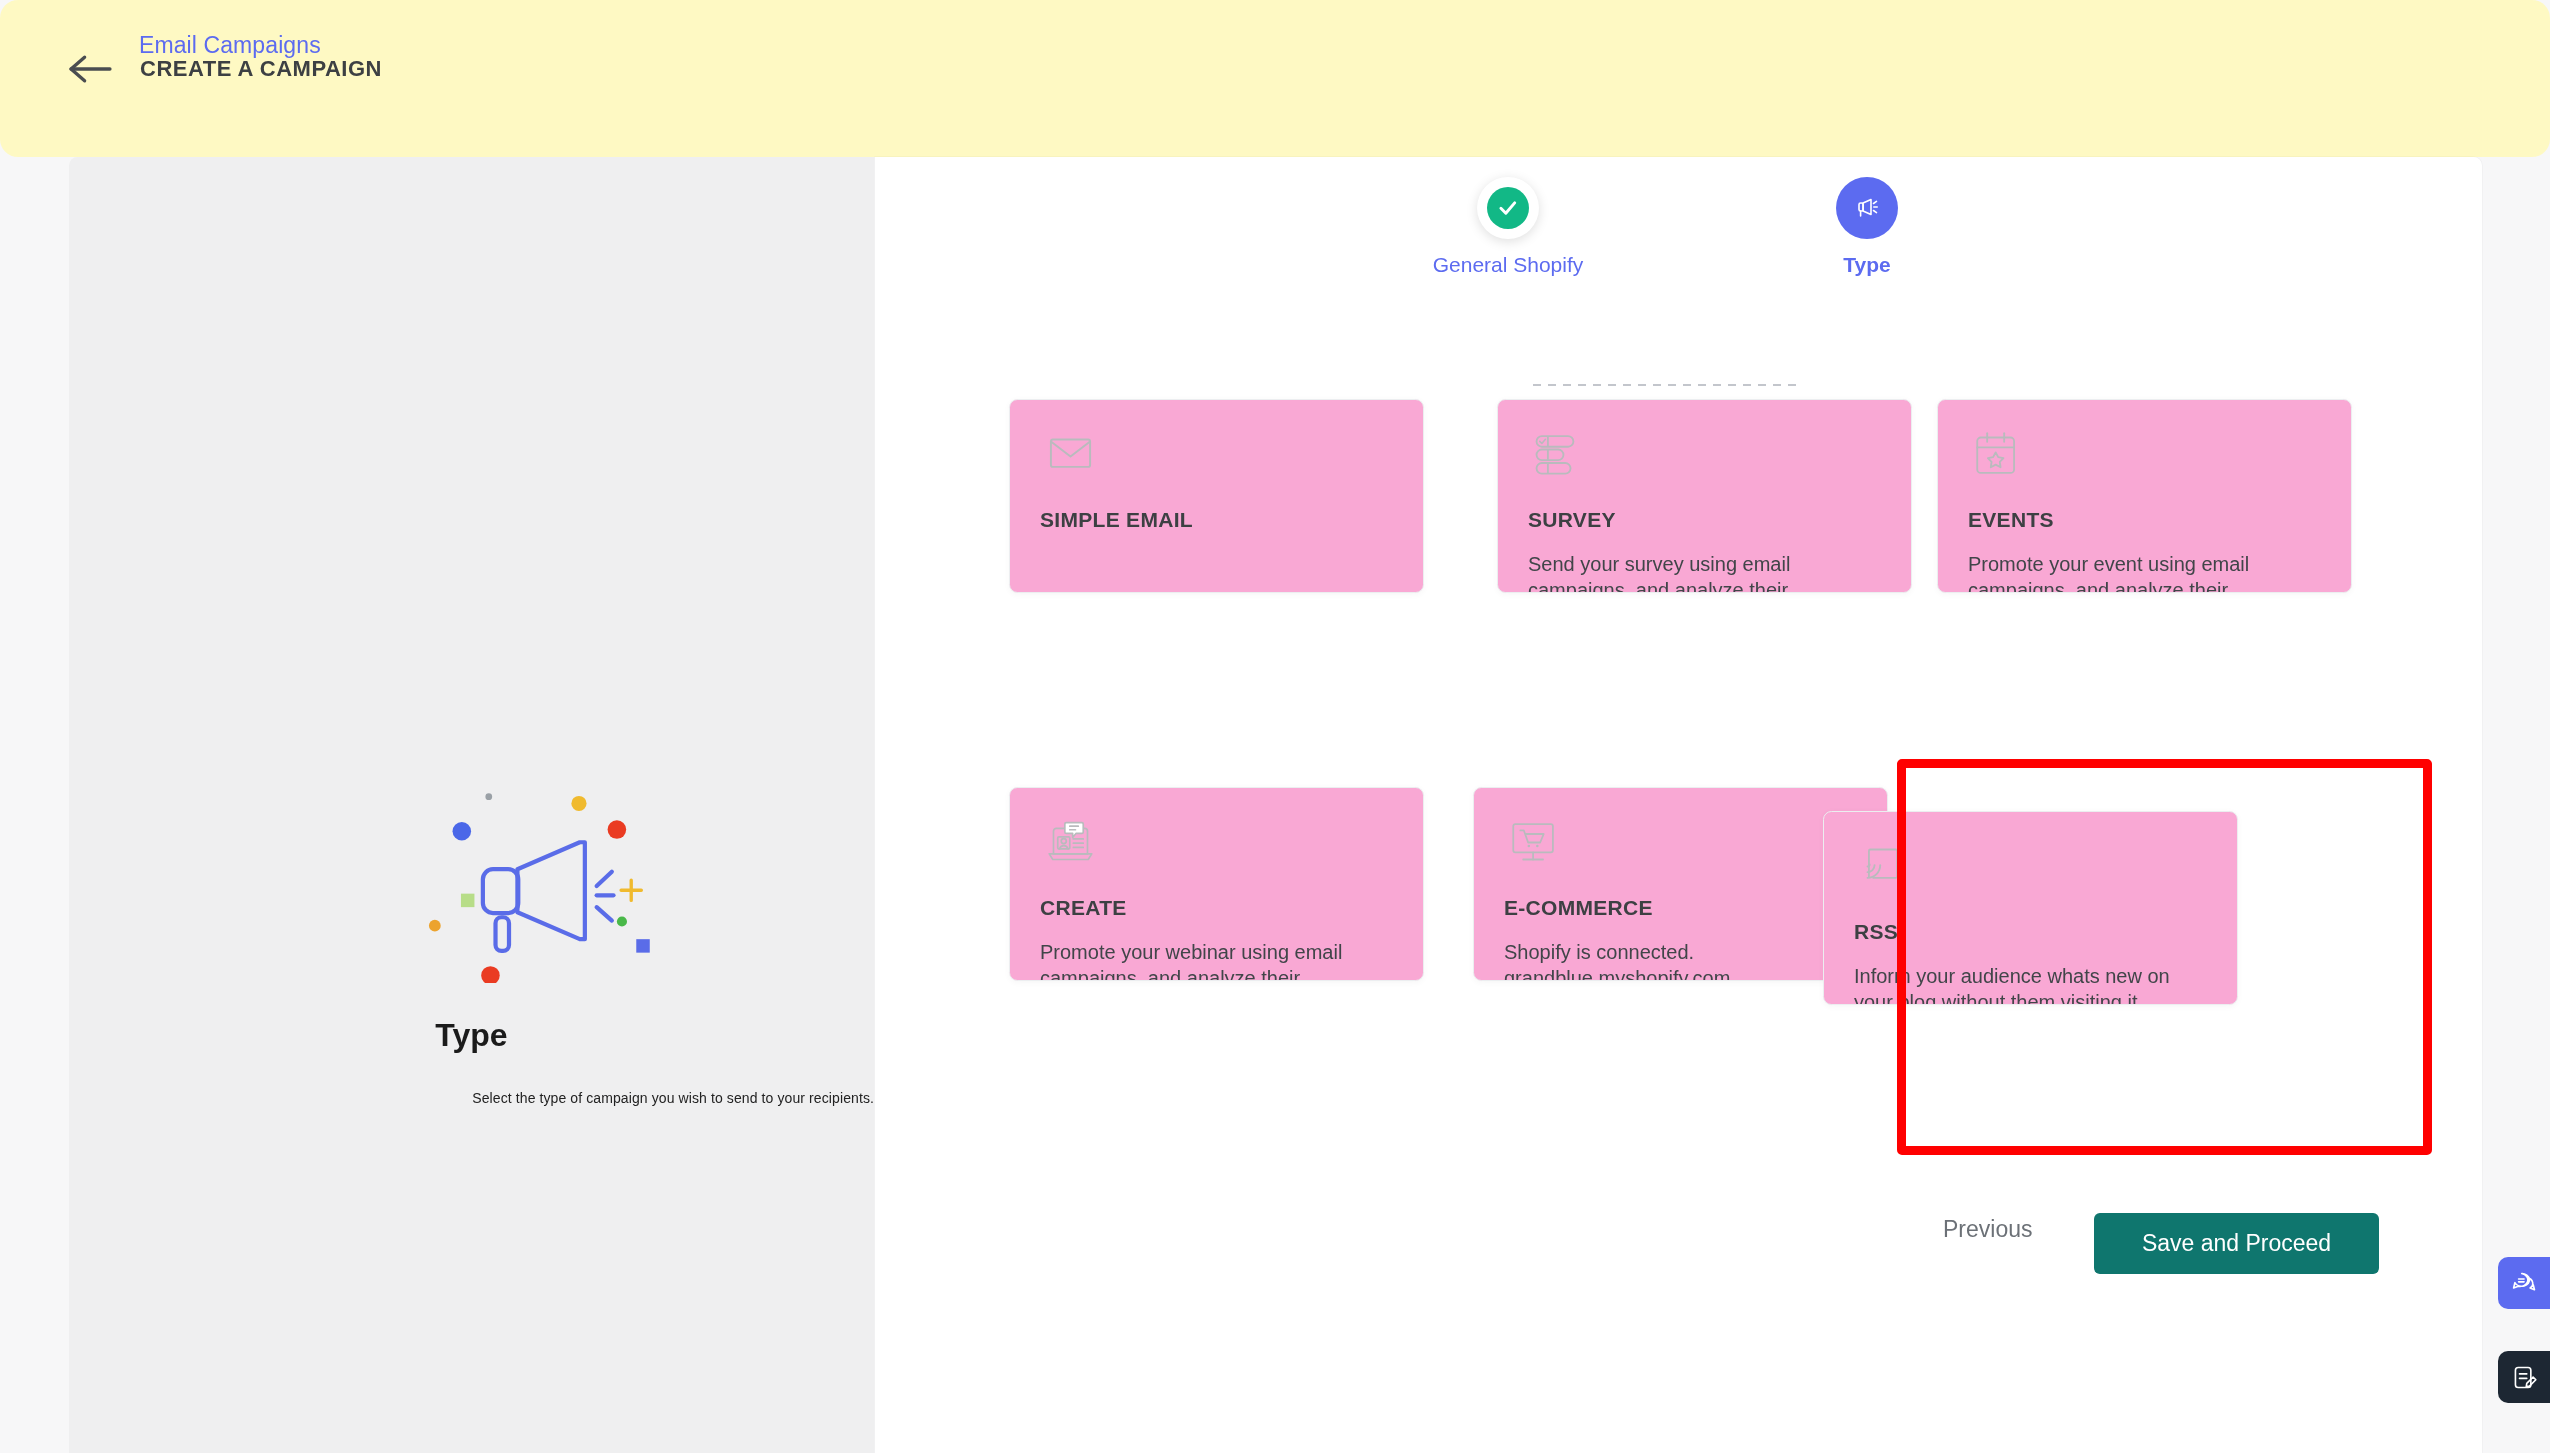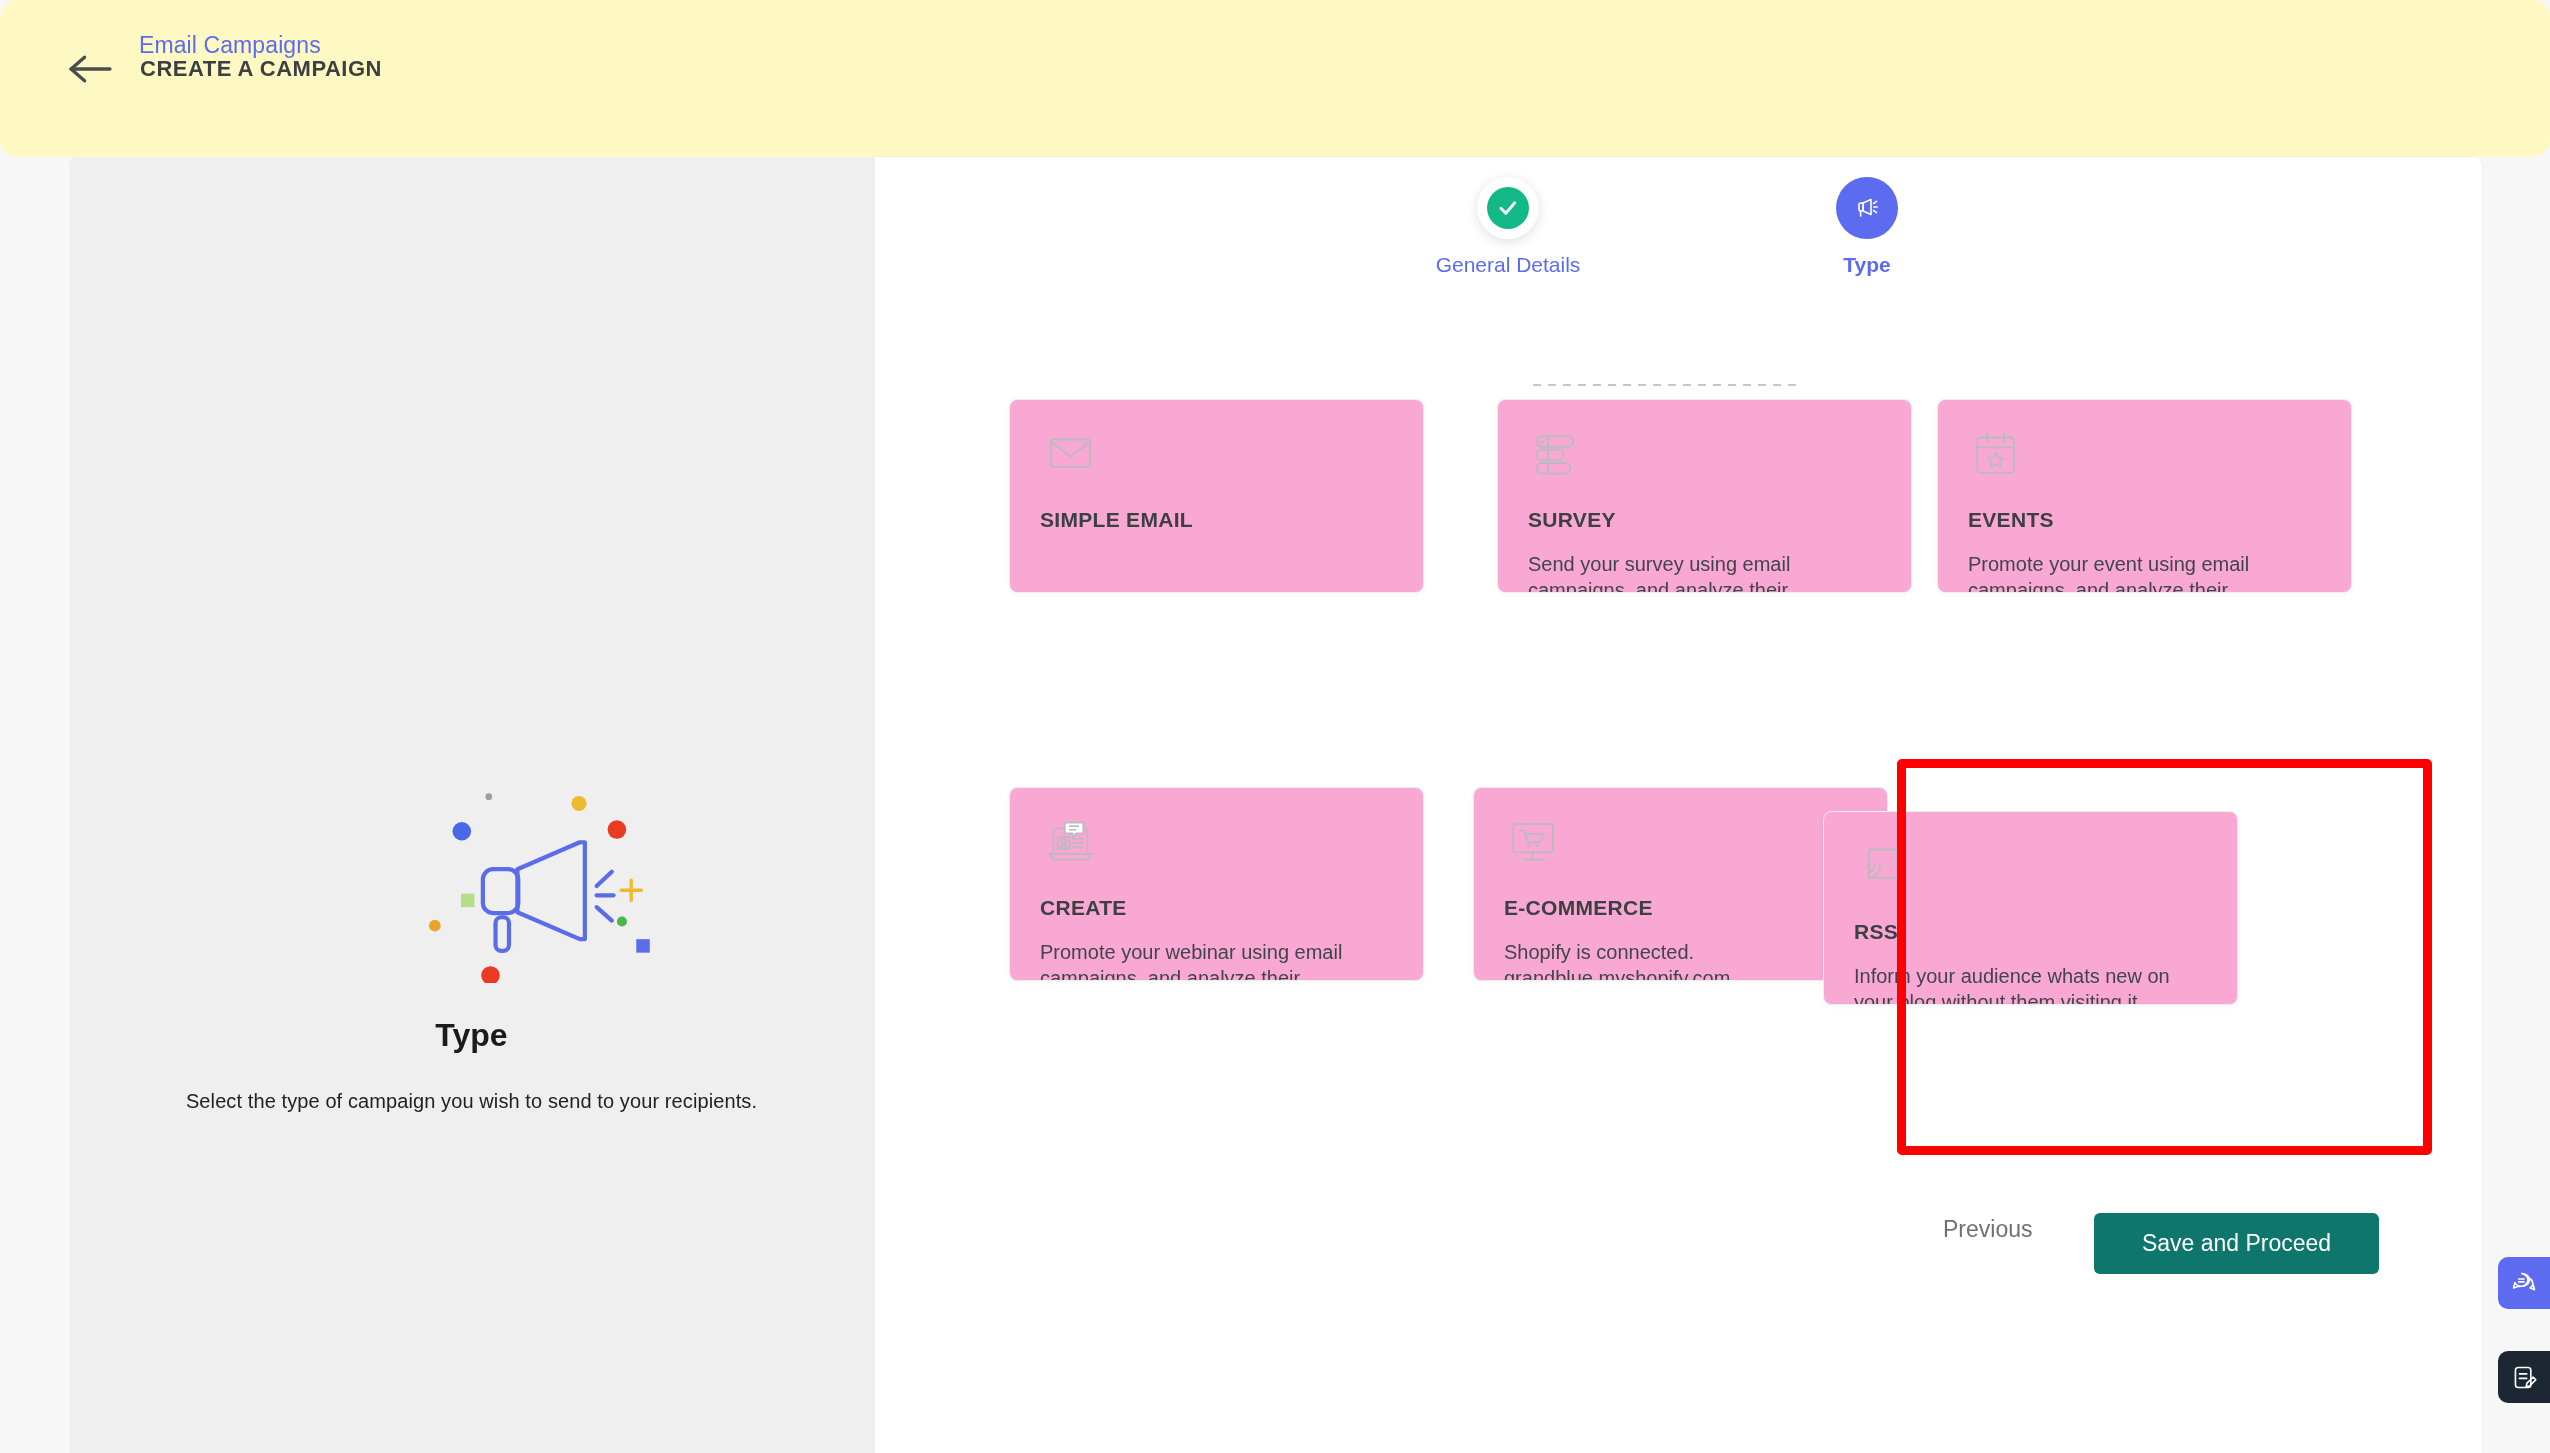--- a/index.html
+++ b/index.html
@@ -40,21 +40,21 @@
   }
 
   
   .illus { position: absolute; left: 322px; top: 590px; width: 354px; height: 236px; }
   .left-heading {
     position: absolute; left: 0; top: 860px; width: 805px;
     text-align: center; font-size: 32px; font-weight: bold; color: #1b1b1b;
   }
   .left-sub {
     position: absolute; left: 0; top: 933px; width: 805px;
-    text-align: center; font-size: 20px; color: #222; letter-spacing: 0.1px;
+    text-align: right; font-size: 14px; color: #222; letter-spacing: 0.1px;
   }
 
   
   .stepper { position: absolute; left: 875px; top: 177px; width: 1607px; height: 135px; }
   .step { position: absolute; width: 152px; text-align: center; }
   .step-0 { left: 557px; }
   .step-1 { left: 916px; }
   .step-circle-outer {
     width: 62px; height: 62px; border-radius: 50%;
     margin: 0 auto; display: flex; align-items: center; justify-content: center;
@@ -186,21 +186,21 @@
     <div class="step-connector"></div>
 
     <div class="step step-0">
       <div class="step-circle-outer done">
         <div class="step-inner-green">
           <svg viewBox="0 0 24 24" width="23.6" height="23.6" aria-hidden="true">
             <path d="M5 12.5 L10 17.5 L19 7" fill="none" stroke="#fff" stroke-width="3" stroke-linecap="round" stroke-linejoin="round"></path>
           </svg>
         </div>
       </div>
-      <div class="step-label">General Details</div>
+      <div class="step-label">General Shopify</div>
     </div>
 
     <div class="step step-1">
       <div class="step-circle-outer current">
         <span>
           <svg viewBox="0 0 30 30" width="30" height="30" aria-hidden="true">
             <g fill="none" stroke="#fff" stroke-width="1.6" stroke-linejoin="round" stroke-linecap="round">
               <path d="M11 11 L19 7.5 L19 22.5 L11 19 Z"></path>
               <rect x="7" y="11" width="4.2" height="8" rx="1.6"></rect>
               <path d="M8.6 19 L8.6 24"></path>

